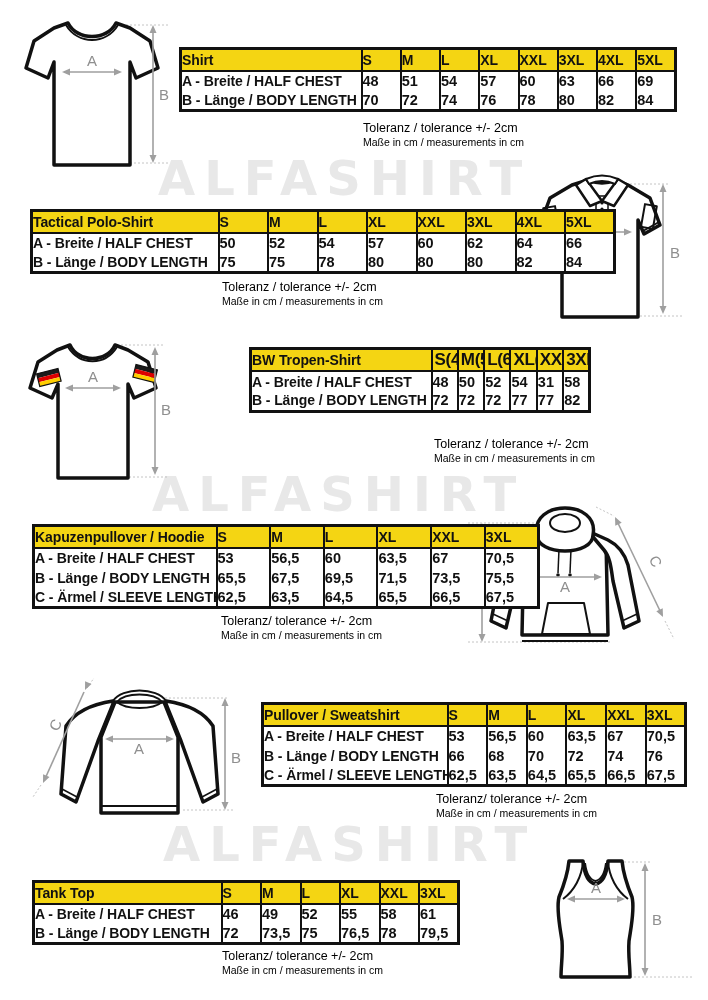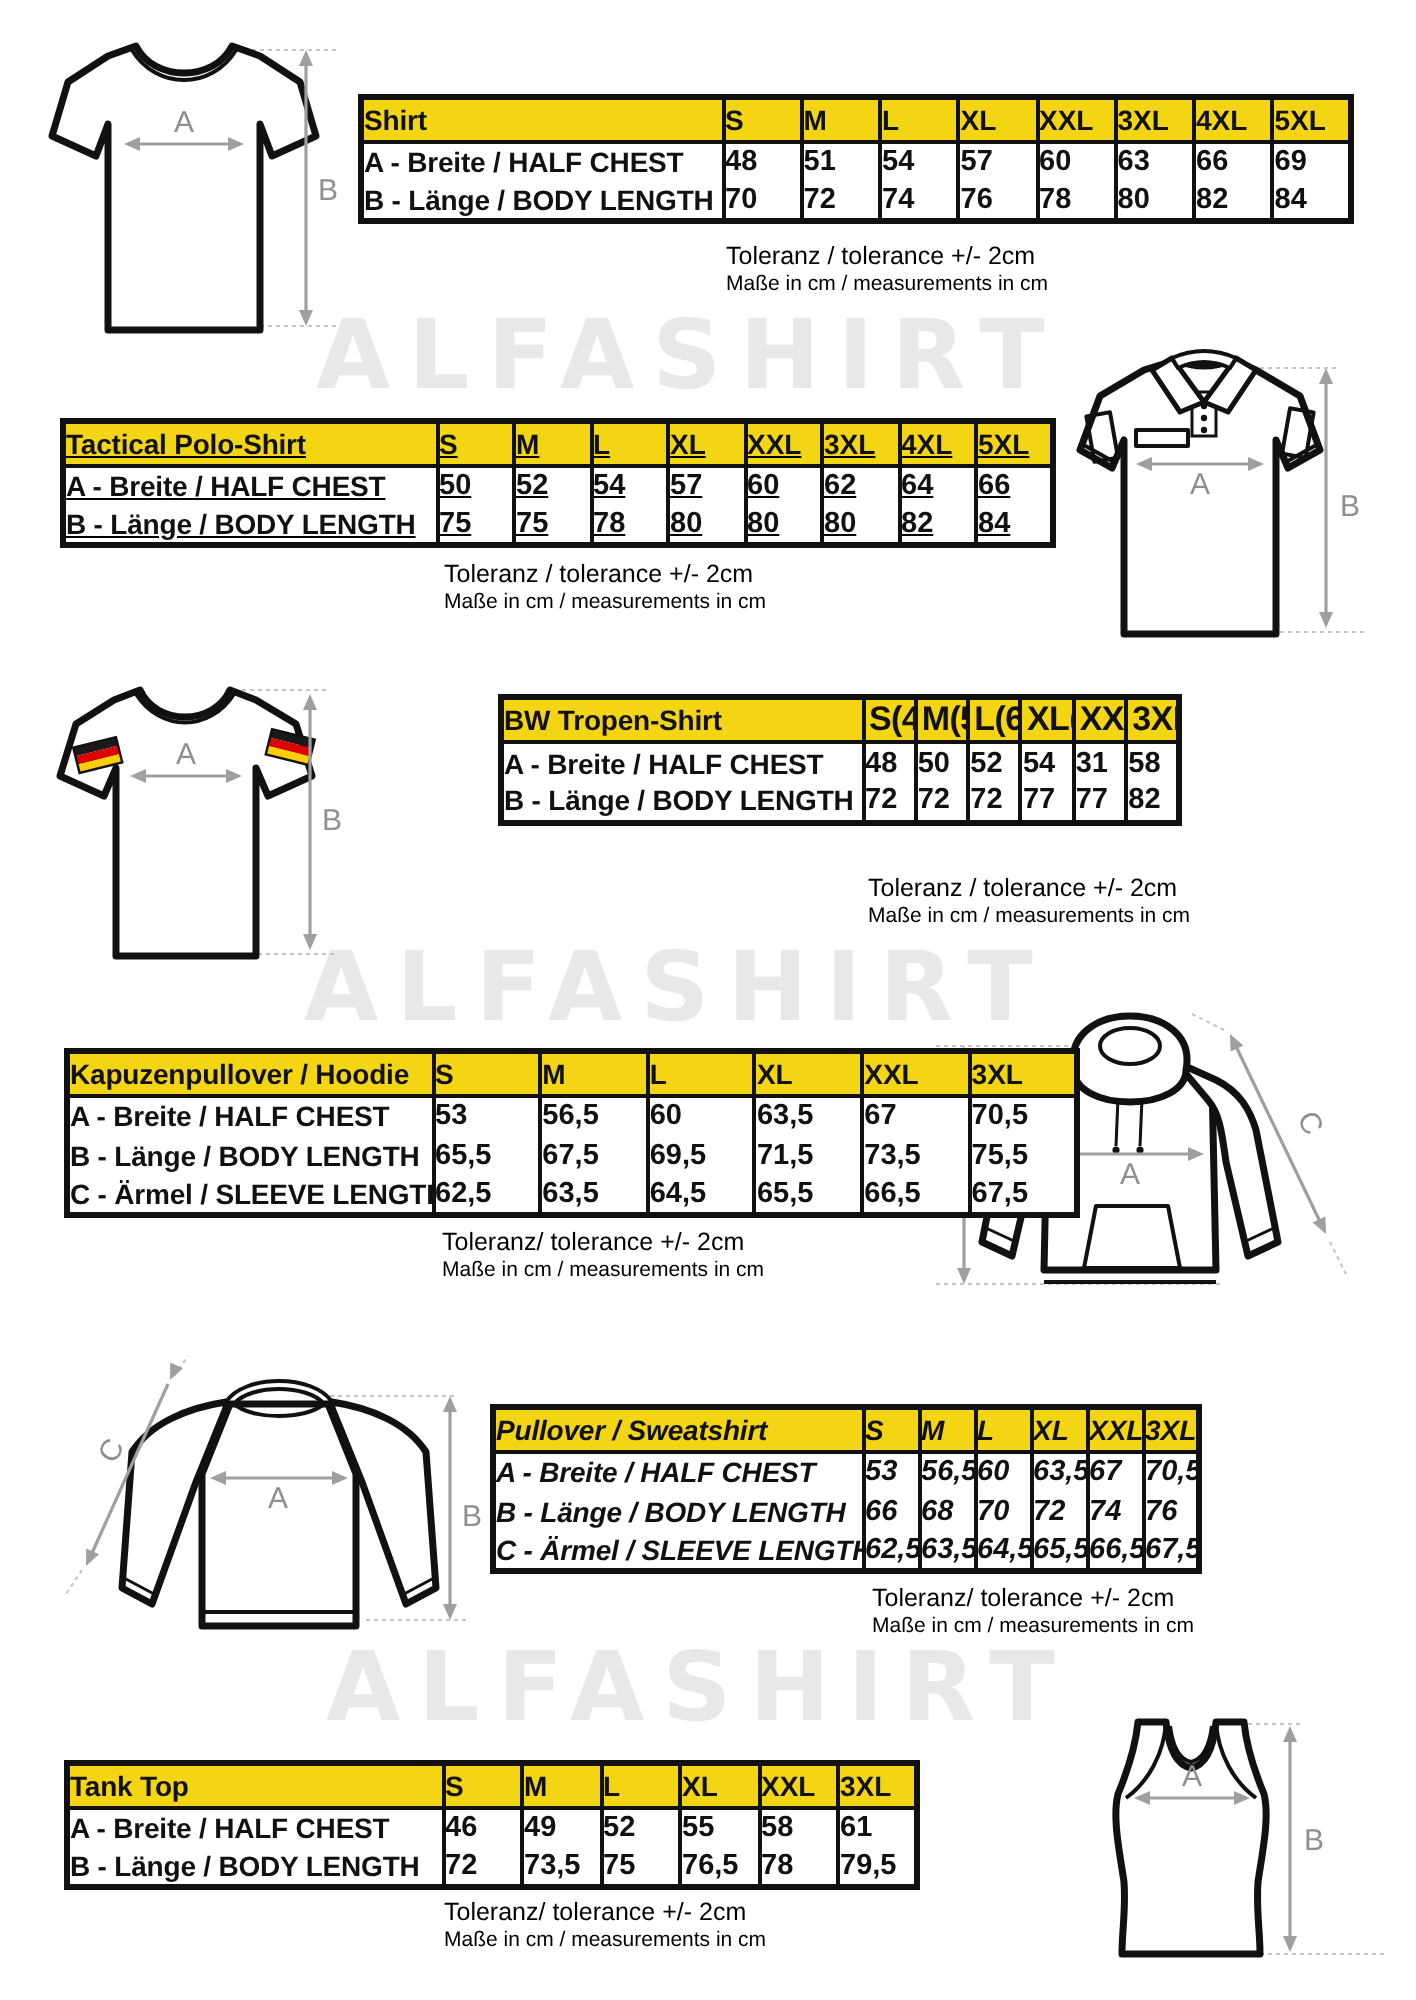--- a/index.html
+++ b/index.html
@@ -115,21 +115,21 @@
           <td class="value-cell">82</td>
           <td class="value-cell">84</td>
         </tr>
       </tbody>
   </table>
   <div class="notes" style="left:363px; top:121px;">
     <div class="note-line1">Toleranz / tolerance +/- 2cm</div>
     <div class="note-line2">Maße in cm / measurements in cm</div>
   </div>
 
-  <table class="size-table" style="left:30px; top:209px; width:498px;text-decoration:underline;">
+  <table class="size-table" style="left:30px; top:209px; width:586px;">
       <colgroup>
         <col style="width: 187px;">
         <col>
         <col>
         <col>
         <col>
         <col>
         <col>
         <col>
         <col>
@@ -410,21 +410,21 @@
     <g class="arrow">
       <line x1="210" y1="26" x2="210" y2="132"></line>
       <polygon points="210,23 206.5,31 213.5,31"></polygon>
       <polygon points="210,135 206.5,127 213.5,127"></polygon>
     </g>
     <text class="dim" x="38" y="60" transform="rotate(-62 38 55)">C</text>
     <text class="dim" x="124" y="79" text-anchor="middle">A</text>
     <text class="dim" x="216" y="88">B</text>
   </svg>
 
-  <table class="size-table" style="left:245px; top:702px; width:356px;font-style:italic;">
+  <table class="size-table" style="left:261px; top:702px; width:426px;">
       <colgroup>
         <col style="width: 185px;">
         <col>
         <col>
         <col>
         <col>
         <col>
         <col>
       </colgroup>
     <thead>

